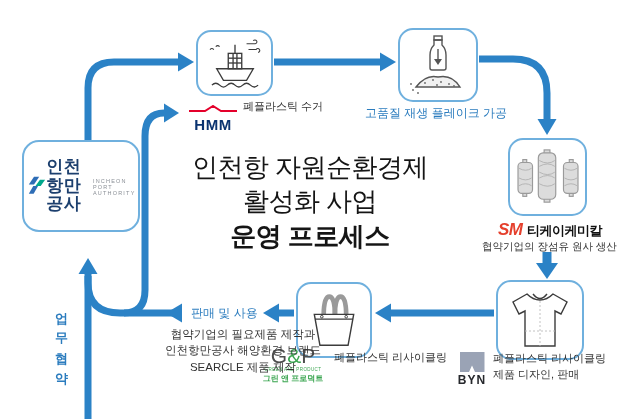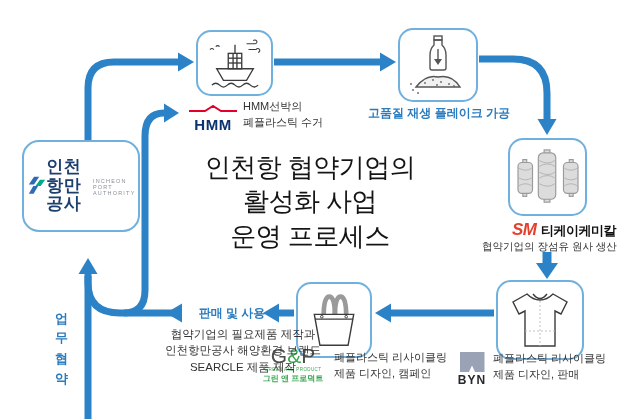--- a/index.html
+++ b/index.html
@@ -9,32 +9,32 @@
     --gnp-green:#3aa550; --byn-gray:#9aa3b5; --text-dark:#333333;
   }
   *{box-sizing:border-box;margin:0;padding:0;}
   body{font-family:"Liberation Sans",sans-serif;background:#ffffff;}
   .canvas{position:relative;width:624px;height:419px;background:#fff;overflow:hidden;}
   .arrows{position:absolute;left:0;top:0;}
   .node-box{position:absolute;background:#fff;border:2px solid var(--box-border);
     border-radius:15px;display:flex;align-items:center;justify-content:center;}
   .title{position:absolute;left:170px;top:150px;width:280px;text-align:center;
     color:#151515;font-size:26px;line-height:1.32;font-weight:500;letter-spacing:-0.5px;}
-  .title .t3{font-weight:400;}
-  .blue-label{position:absolute;color:var(--label-blue);font-weight:700;text-align:center;}
+  .title .t3{font-weight:700;}
+  .blue-label{position:absolute;color:var(--label-blue);font-weight:400;}
   .cap{position:absolute;color:var(--text-dark);line-height:1.45;}
   .cap.center{text-align:center;}
   
   .ipa-name{color:var(--ipa-navy);font-size:17px;font-weight:800;letter-spacing:0.5px;line-height:1.1;}
   .ipa-en{color:#8a8f96;font-size:5.5px;letter-spacing:1.2px;margin-top:2px;}
   
   .hmm{position:absolute;left:186px;top:99px;width:54px;text-align:center;}
   .hmm-txt{color:var(--hmm-navy);font-size:15px;font-weight:800;letter-spacing:0.5px;line-height:1;}
   
-  .smtk{position:absolute;left:508px;top:220px;width:112px;text-align:center;white-space:nowrap;}
+  .smtk{position:absolute;left:494px;top:220px;width:112px;text-align:center;white-space:nowrap;}
   .sm{color:var(--sm-red);font-size:17px;font-weight:900;font-style:italic;letter-spacing:-0.5px;}
   .smname{color:#111;font-size:13px;font-weight:800;letter-spacing:-0.5px;}
   
   .byn{position:absolute;left:457px;top:352px;width:30px;text-align:center;}
   .byn-sq{width:25px;height:20px;margin:0 auto;background:var(--byn-gray);
     clip-path:polygon(0 0,100% 0,100% 100%,62% 100%,50% 68%,38% 100%,0 100%);}
   .byn-txt{color:#26282c;font-size:12px;font-weight:800;letter-spacing:1px;margin-top:1px;}
   
   .gnp{position:absolute;left:255px;top:345px;width:76px;text-align:center;}
   .gnp-main{font-size:21px;font-weight:500;color:#4d4d4d;line-height:1;}
@@ -70,21 +70,21 @@
       <polygon points="536,263 558,263 547,279"></polygon>
       <polygon points="391,303.5 391,322.5 375,313"></polygon>
       <polygon points="279,303.5 279,322.5 263,313"></polygon>
       <polygon points="182,303.5 182,322.5 166,313"></polygon>
       <polygon points="78.5,274 97.5,274 88,258"></polygon>
       <polygon points="164,103.5 164,122.5 179,113"></polygon>
     </g>
   </svg>
 
   <div class="title">
-    <div class="t1">인천항 협약기업의</div>
+    <div class="t1">인천항 자원순환경제</div>
     <div class="t2">활성화 사업</div>
     <div class="t3">운영 프로세스</div>
   </div>
 
   <div class="node-box" style="left:22px;top:140px;width:118px;height:92px;flex-direction:row;border-radius:17px;">
     <svg width="50" height="40" viewBox="0 0 60 50">
       <polygon points="27,0 41,0 27,21 13,21" fill="var(--ipa-blue)"></polygon>
       <polygon points="43,8 57,8 45,25 31,25" fill="var(--ipa-teal)"></polygon>
       <polygon points="25,25 38,25 26,46 13,46" fill="var(--ipa-blue)"></polygon>
     </svg>
@@ -109,21 +109,20 @@
     </svg>
   </div>
 
   <div class="hmm">
     <svg width="50" height="8" viewBox="0 0 50 8">
       <polyline points="1,6 17,6 25,1 33,6 49,6" fill="none" stroke="var(--hmm-red)" stroke-width="2"></polyline>
     </svg>
     <div class="hmm-txt">HMM</div>
   </div>
   <div class="cap" style="left:243px;top:99px;font-size:11px;">
-    <div>HMM선박의</div>
     <div>폐플라스틱 수거</div>
   </div>
 
   <div class="node-box" style="left:398px;top:28px;width:80px;height:74px;">
     <svg width="62" height="62" viewBox="0 0 62 62" fill="none" stroke="#555" stroke-width="1.4">
       <rect x="27" y="2" width="8" height="4"></rect>
       <path d="M27 6 L35 6 L35 11 Q39 15 39 21 L39 34 Q39 36 37 36 L25 36 Q23 36 23 34 L23 21 Q23 15 27 11 Z"></path>
       <line x1="31" y1="15" x2="31" y2="26"></line>
       <polygon points="27,25 35,25 31,31" fill="#555" stroke="none"></polygon>
       <path d="M9 53 Q19 40 31 43 Q45 40 53 53 Z" fill="#f1f1f1"></path>
@@ -202,21 +201,20 @@
     </svg>
   </div>
 
   <div class="gnp">
     <div class="gnp-main"><span>G</span><span class="amp">&amp;</span><span>P</span></div>
     <div class="gnp-en">GREEN AND PRODUCT</div>
     <div class="gnp-ko">그린 앤 프로덕트</div>
   </div>
   <div class="cap" style="left:334px;top:350px;font-size:11px;">
     <div>폐플라스틱 리사이클링</div>
-    <div>제품 디자인, 캠페인</div>
   </div>
 
   <div class="blue-label" style="left:191px;top:305px;width:82px;font-size:12px;">판매 및 사용</div>
   <div class="cap center" style="left:143px;top:326px;width:200px;font-size:11.5px;line-height:1.42;">
     <div>협약기업의 필요제품 제작과</div>
     <div>인천항만공사 해양환경 브랜드</div>
     <div>SEARCLE 제품 제작</div>
   </div>
 
 </div>

